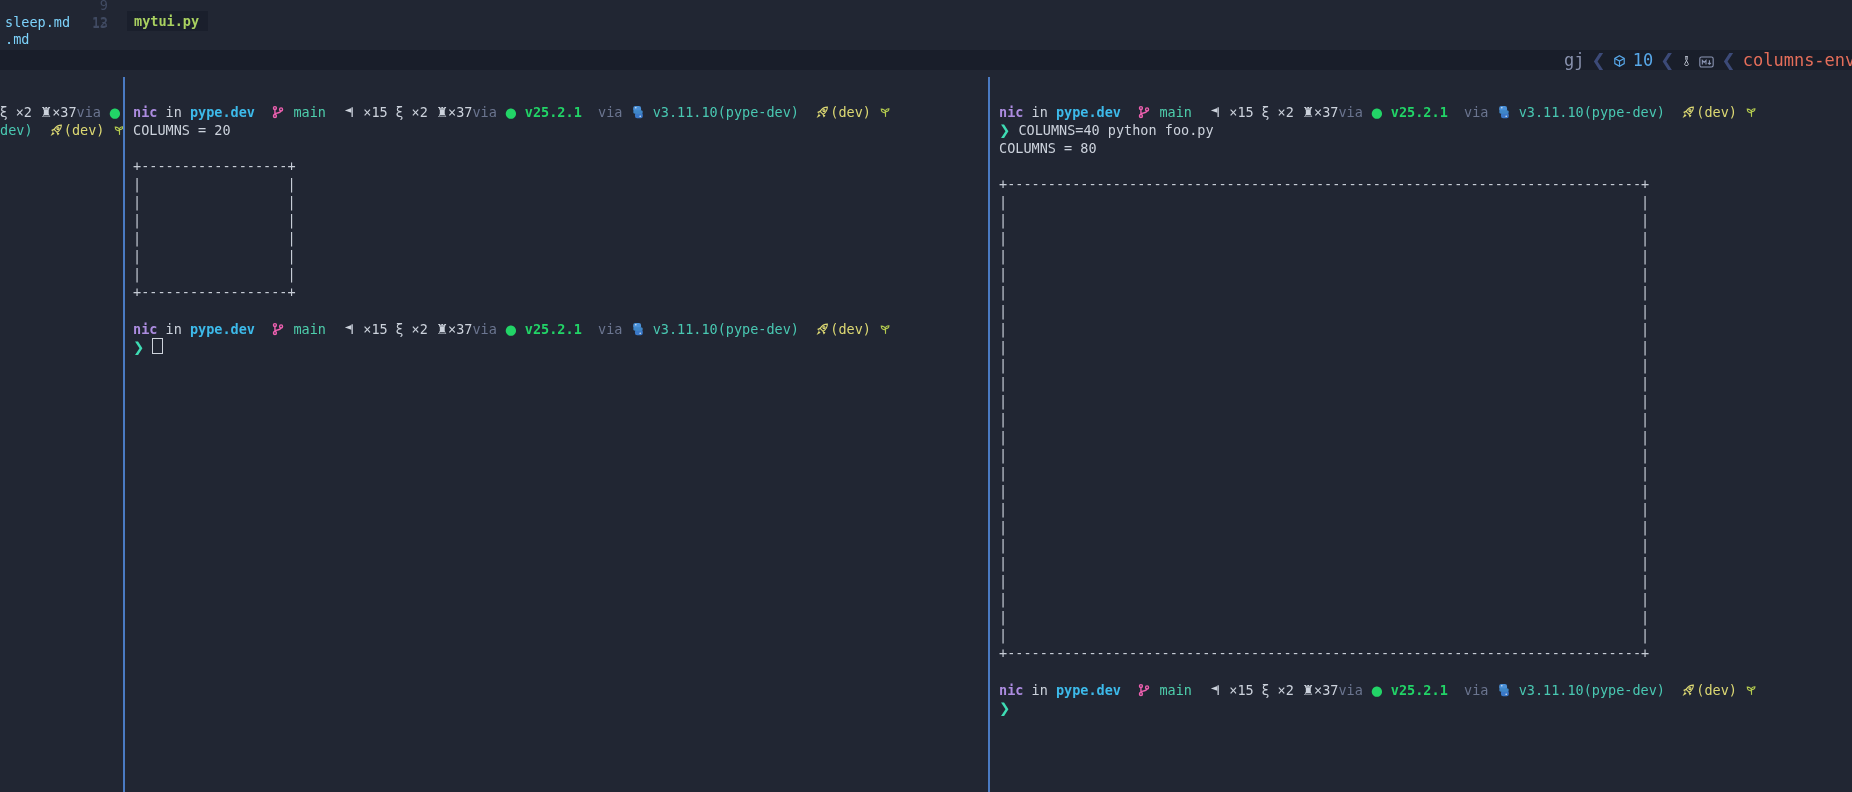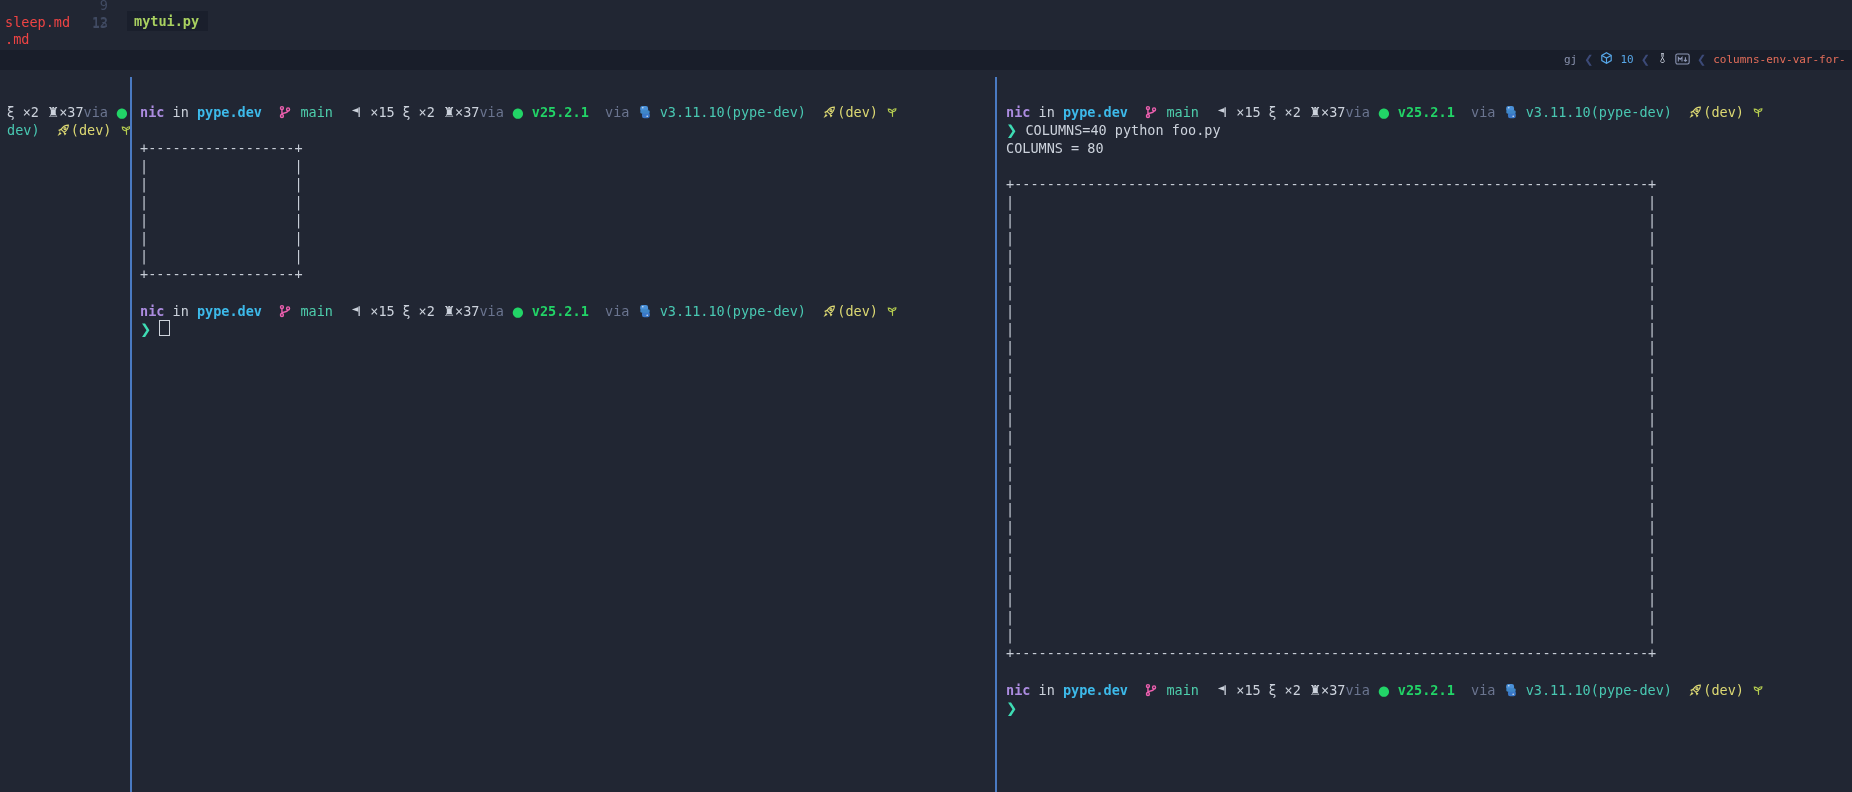--- a/index.html
+++ b/index.html
@@ -4,34 +4,34 @@
 <style>
   html,body{margin:0;padding:0;background:#212633;}
   .screen{position:relative;width:1852px;height:792px;overflow:hidden;background:#212633;
           font-family:"DejaVu Sans Mono",monospace;font-size:13.5px;color:#ccd2dc;}
   
   .editor-strip{position:absolute;left:0;top:0;width:1852px;height:50px;}
   .gutter{position:absolute;left:58px;width:50px;text-align:right;color:#414b63;}
   .g0{position:absolute;top:-3px;right:0;}
   .g1{position:absolute;top:14px;right:0;}
   .g2{position:absolute;top:15px;right:0;}
-  .file-label{position:absolute;left:5px;color:#ef4444;height:17px;line-height:17px;}
+  .file-label{position:absolute;left:5px;color:#7dd3fc;height:17px;line-height:17px;}
   .f1{top:14px;} .f2{top:31px;}
   .chip{position:absolute;left:127px;top:11px;height:20px;line-height:20px;
         background:#1a1f2c;color:#a9d160;padding:0 9px 0 7px;font-weight:bold;}
   
   .statusbar{position:absolute;left:0;top:50px;width:1852px;height:20px;background:#191e2a;
-             font-size:11px;line-height:20px;white-space:pre;overflow:hidden;}
+             font-size:17px;line-height:20px;white-space:pre;overflow:hidden;}
   .sb-right{position:absolute;left:1564px;top:0;display:flex;align-items:center;gap:7px;height:20px;}
   .sb-mode{color:#8891ad;}
   .sb-sep{color:#3c4a78;font-family:"DejaVu Sans",sans-serif;}
   .sb-count{color:#57a7e8;}
   .sb-file{color:#e56e5a;}
   
-  .term-area{position:absolute;left:7px;top:70px;width:1484px;height:722px;}
+  .term-area{position:absolute;left:0;top:70px;width:1484px;height:722px;}
   .pane{position:absolute;top:0;bottom:0;padding-top:33px;overflow:hidden;}
   .pane-left{left:0;width:123px;}
   .pane-center{left:126px;width:861px;padding-left:7px;}
   .pane-right{left:991px;width:861px;padding-left:8px;}
   .divider{position:absolute;top:7px;bottom:0;width:2px;background:#4a7ac2;}
   .d1{left:123px;} .d2{left:988px;}
   .trow{height:18.05px;line-height:18.05px;white-space:pre;}
   .box-row{color:#c6ccd6;}
   
   .b{font-weight:bold;}
@@ -108,20 +108,21 @@
               <circle cx="10.5" cy="12.8" r="0.9" fill="#dfe6ef"></circle>
             </svg></span><span class="sp"> </span><span class="c-teal">v3.11.10(pype-dev)</span><span class="sp">  </span><span class="icon"><svg width="15" height="14" viewBox="0 0 16 16" fill="none" stroke="#dcd873" stroke-width="1.3">
               <path d="M13.5 2.5c-3.2 0-6.2 1.8-8.2 4.8l3.4 3.4c3-2 4.8-5 4.8-8.2z"></path>
               <circle cx="9.7" cy="6.3" r="1.2"></circle>
               <path d="M5.3 7.3L3 8.2l1.3 1.3M8.7 10.7l.9 2.3 1.3-1.3M4.2 10.6l-1.4 2.6 2.6-1.4"></path>
             </svg></span><span class="c-yellow">(dev)</span><span class="sp"> </span><span class="icon"><svg width="13" height="14" viewBox="0 0 16 16" fill="none" stroke="#b3ca4f" stroke-width="1.4">
               <path d="M8 14V8"></path>
               <path d="M8 9C8 5.8 5.4 4.4 2.8 4.4 2.8 7.6 5 9 8 9z"></path>
               <path d="M8 7.4c0-2.4 2-3.4 4.2-3.4 0 2.6-1.8 3.6-4.2 3.6z"></path>
             </svg></span></div>
+      <div class="trow c-fg">COLUMNS = 20</div>
       <div class="trow"></div>
       <div>
           <div class="trow box-row">+------------------+</div>
           <div class="trow box-row">|                  |</div>
           <div class="trow box-row">|                  |</div>
           <div class="trow box-row">|                  |</div>
           <div class="trow box-row">|                  |</div>
           <div class="trow box-row">|                  |</div>
           <div class="trow box-row">|                  |</div>
           <div class="trow box-row">+------------------+</div>

